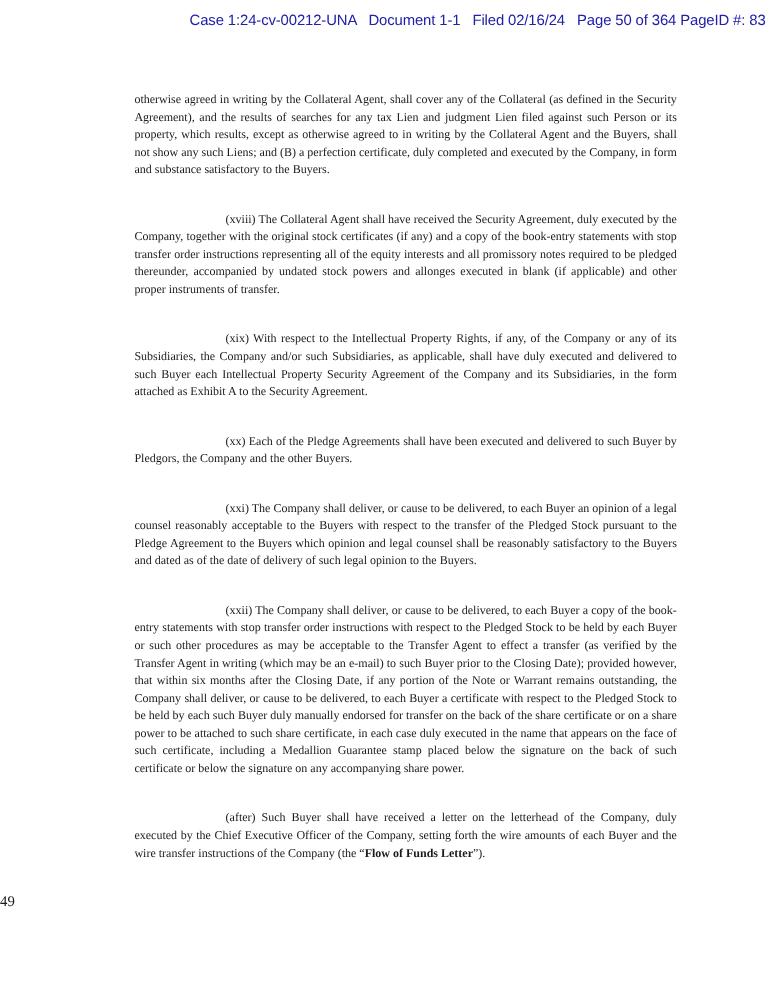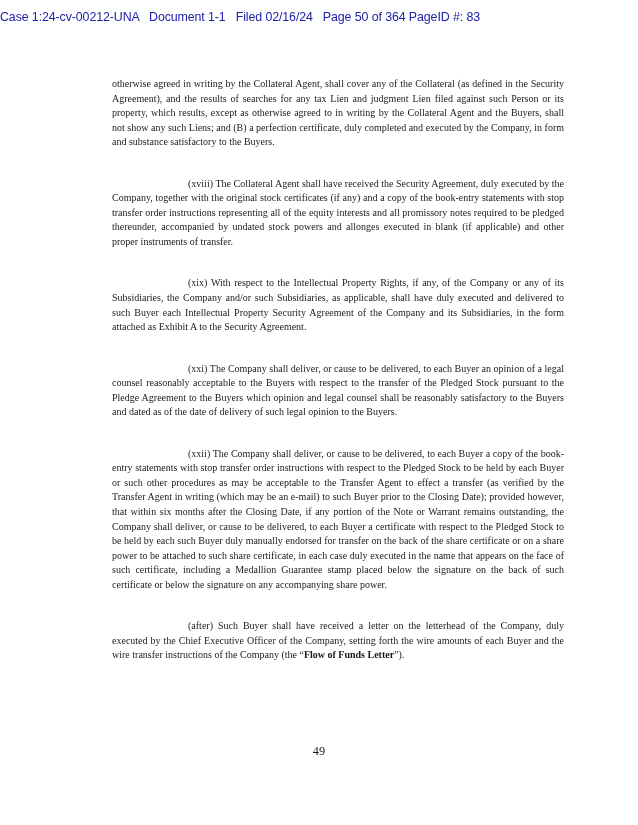--- a/index.html
+++ b/index.html
@@ -1,48 +1,49 @@
 <!DOCTYPE html>
 <html><head>
 <meta charset="utf-8">
 <style>
   html, body { margin: 0; padding: 0; background: #ffffff; }
   body { width: 638px; height: 825px; position: relative; overflow: hidden; }
   .header {
-    position: absolute; top: 10px; left: 0; width: 638px; text-align: left;
+    position: absolute; top: 10px; left: 0; width: 638px; text-align: right;
     font-family: "Liberation Sans", sans-serif; font-size: 12.4px; color: #2020a8;
     white-space: pre; letter-spacing: -0.1px;
   }
   .page {
     position: absolute; top: 77px; left: 112px; width: 452px;
     font-family: "Liberation Serif", serif; font-size: 10px; line-height: 14.55px;
     color: #1a1a1a; text-align: justify;
   }
   .para { margin: 0 0 14.5px 0; }
   .para.indent { text-indent: 38px; margin-top: 27px; }
   .num { display: inline-block; min-width: 30px; }
   .num.wide { min-width: 38px; }
   .bold { font-weight: bold; }
   .page-number {
-    position: absolute; top: 744px; left: 0; width: 638px; text-align: center;
+    position: absolute; top: 744px; left: 0; width: 638px; 
     font-family: "Liberation Serif", serif; font-size: 12.3px; color: #1a1a1a;
   }
 </style>
 </head>
 <body>
 
 <div class="header"><span>Case 1:24-cv-00212-UNA</span>   <span>Document 1-1</span>   <span>Filed 02/16/24</span>   <span>Page 50 of 364</span> <span>PageID #: 83</span></div>
 
 <div class="page">
   <p class="para">otherwise agreed in writing by the Collateral Agent, shall cover any of the Collateral (as defined in the Security Agreement), and the results of searches for any tax Lien and judgment Lien filed against such Person or its property, which results, except as otherwise agreed to in writing by the Collateral Agent and the Buyers, shall not show any such Liens; and (B) a perfection certificate, duly completed and executed by the Company, in form and substance satisfactory to the Buyers.</p>
 
   <p class="para indent"><span class="num wide">(xviii)</span> <span>The Collateral Agent shall have received the Security Agreement, duly executed by the Company, together with the original stock certificates (if any) and a copy of the book-entry statements with stop transfer order instructions representing all of the equity interests and all promissory notes required to be pledged thereunder, accompanied by undated stock powers and allonges executed in blank (if applicable) and other proper instruments of transfer.</span></p>
 
   <p class="para indent"><span class="num wide">(xix)</span> <span>With respect to the Intellectual Property Rights, if any, of the Company or any of its Subsidiaries, the Company and/or such Subsidiaries, as applicable, shall have duly executed and delivered to such Buyer each Intellectual Property Security Agreement of the Company and its Subsidiaries, in the form attached as Exhibit A to the Security Agreement.</span></p>
 
+  <p class="para indent"><span class="num wide">(xx)</span> <span>Each of the Pledge Agreements shall have been executed and delivered to such Buyer by Pledgors, the Company and the other Buyers.</span></p>
 
   <p class="para indent"><span class="num wide">(xxi)</span> <span>The Company shall deliver, or cause to be delivered, to each Buyer an opinion of a legal counsel reasonably acceptable to the Buyers with respect to the transfer of the Pledged Stock pursuant to the Pledge Agreement to the Buyers which opinion and legal counsel shall be reasonably satisfactory to the Buyers and dated as of the date of delivery of such legal opinion to the Buyers.</span></p>
 
   <p class="para indent"><span class="num wide">(xxii)</span> <span>The Company shall deliver, or cause to be delivered, to each Buyer a copy of the book-entry statements with stop transfer order instructions with respect to the Pledged Stock to be held by each Buyer or such other procedures as may be acceptable to the Transfer Agent to effect a transfer (as verified by the Transfer Agent in writing (which may be an e-mail) to such Buyer prior to the Closing Date); provided however, that within six months after the Closing Date, if any portion of the Note or Warrant remains outstanding, the Company shall deliver, or cause to be delivered, to each Buyer a certificate with respect to the Pledged Stock to be held by each such Buyer duly manually endorsed for transfer on the back of the share certificate or on a share power to be attached to such share certificate, in each case duly executed in the name that appears on the face of such certificate, including a Medallion Guarantee stamp placed below the signature on the back of such certificate or below the signature on any accompanying share power.</span></p>
 
   <p class="para indent"><span class="num wide">(after)</span> <span>Such Buyer shall have received a letter on the letterhead of the Company, duly executed by the Chief Executive Officer of the Company, setting forth the wire amounts of each Buyer and the wire transfer instructions of the Company (the “</span><span class="bold">Flow of Funds Letter</span><span>”).</span></p>
 </div>
 
 <div class="page-number">49</div>
 

